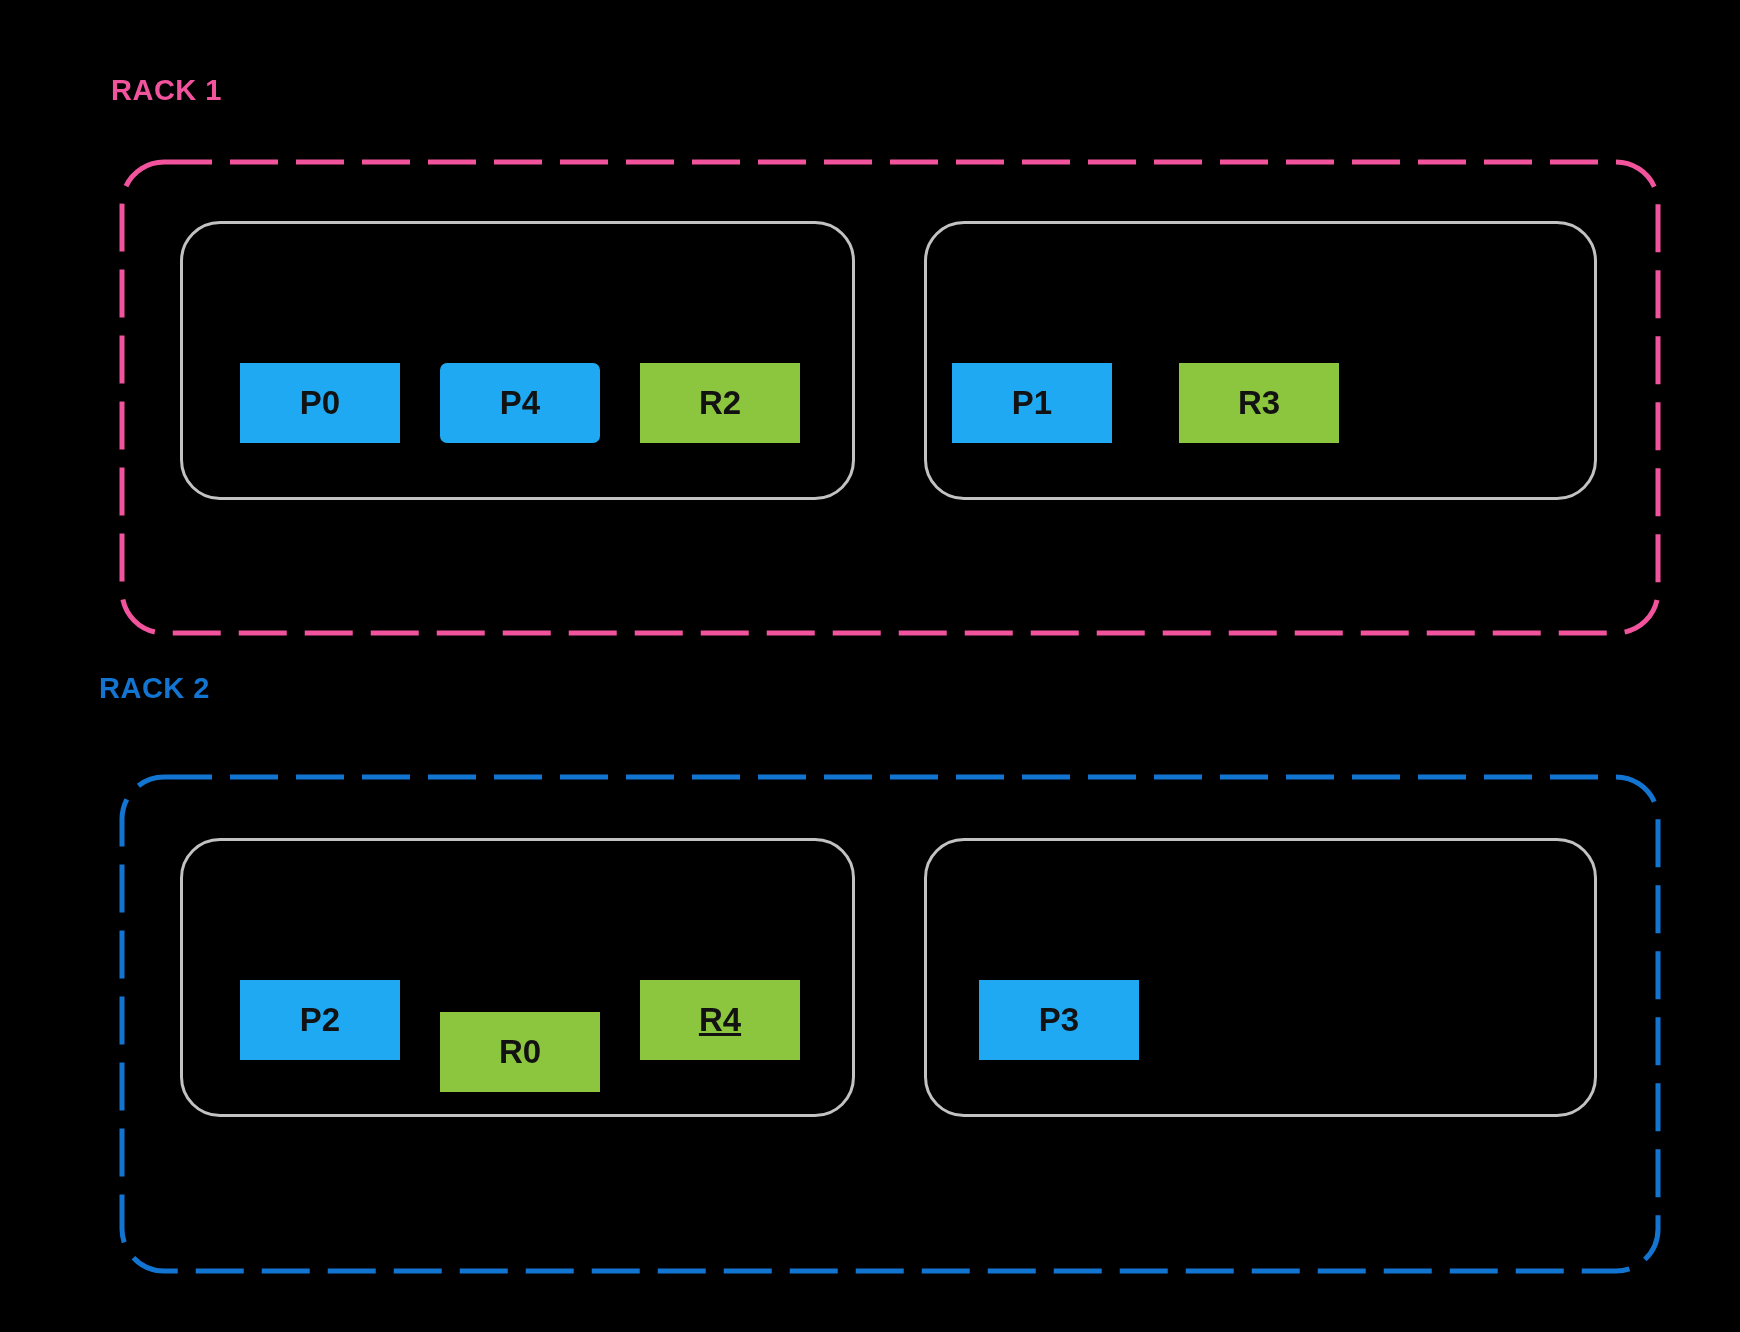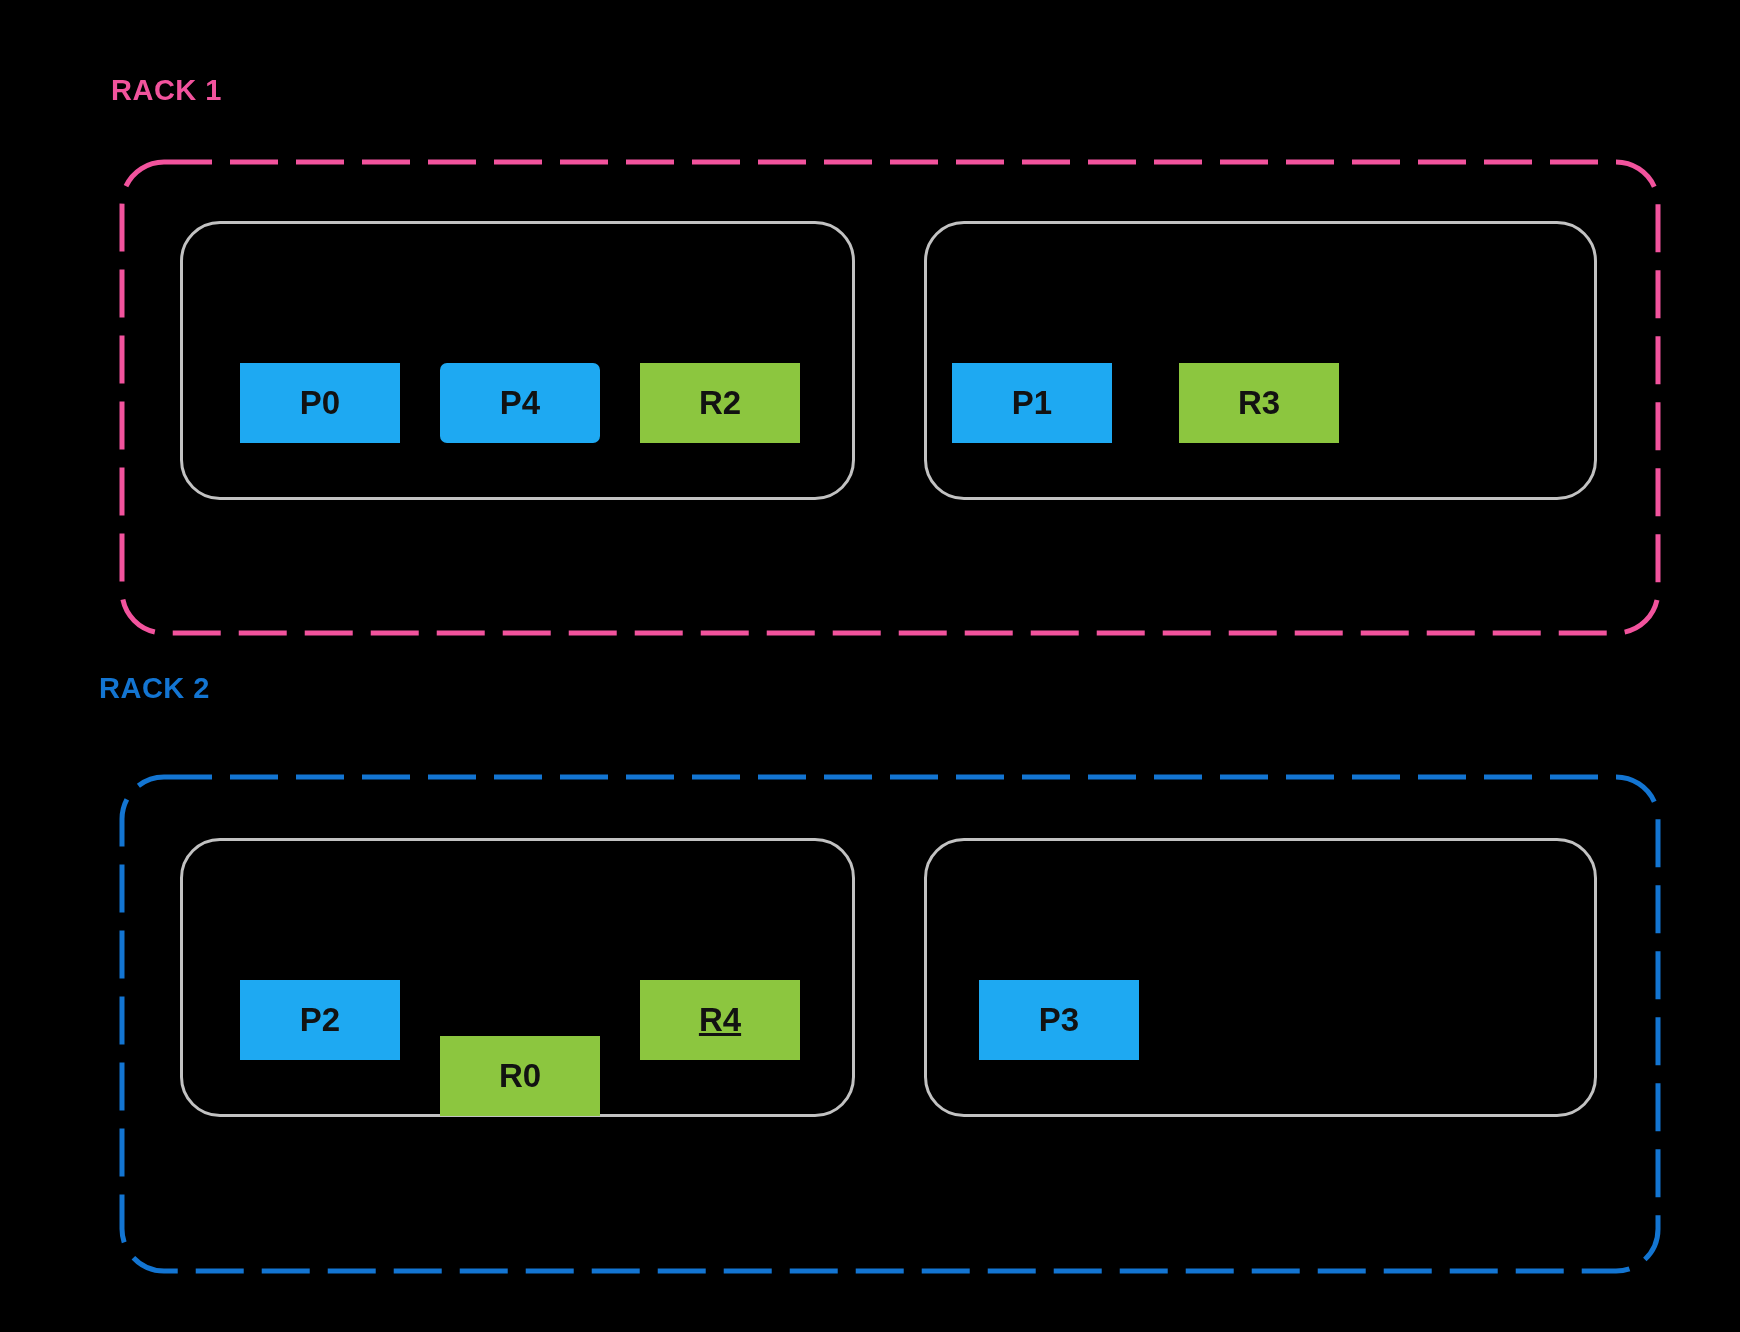--- a/index.html
+++ b/index.html
@@ -85,18 +85,18 @@
   <div class="shard-box primary" style="left:440px; top:363px;border-radius:7px;">P4</div>
   <div class="shard-box replica" style="left:640px; top:363px;">R2</div>
 
   <div class="shard-box primary" style="left:952px; top:363px;">P1</div>
   <div class="shard-box replica" style="left:1179px; top:363px;">R3</div>
 
   <div class="node r2a"></div>
   <div class="node r2b"></div>
 
   <div class="shard-box primary" style="left:240px; top:980px;text-align:center;">P2</div>
-  <div class="shard-box replica" style="left:440px; top:1036px;">R0</div>
+  <div class="shard-box replica" style="left:440px; top:1012px;">R0</div>
   <div class="shard-box replica" style="left:640px; top:980px;text-decoration:underline;">R4</div>
 
   <div class="shard-box primary" style="left:979px; top:980px;text-align:right;">P3</div>
 
 </div>
 
 </body></html>

